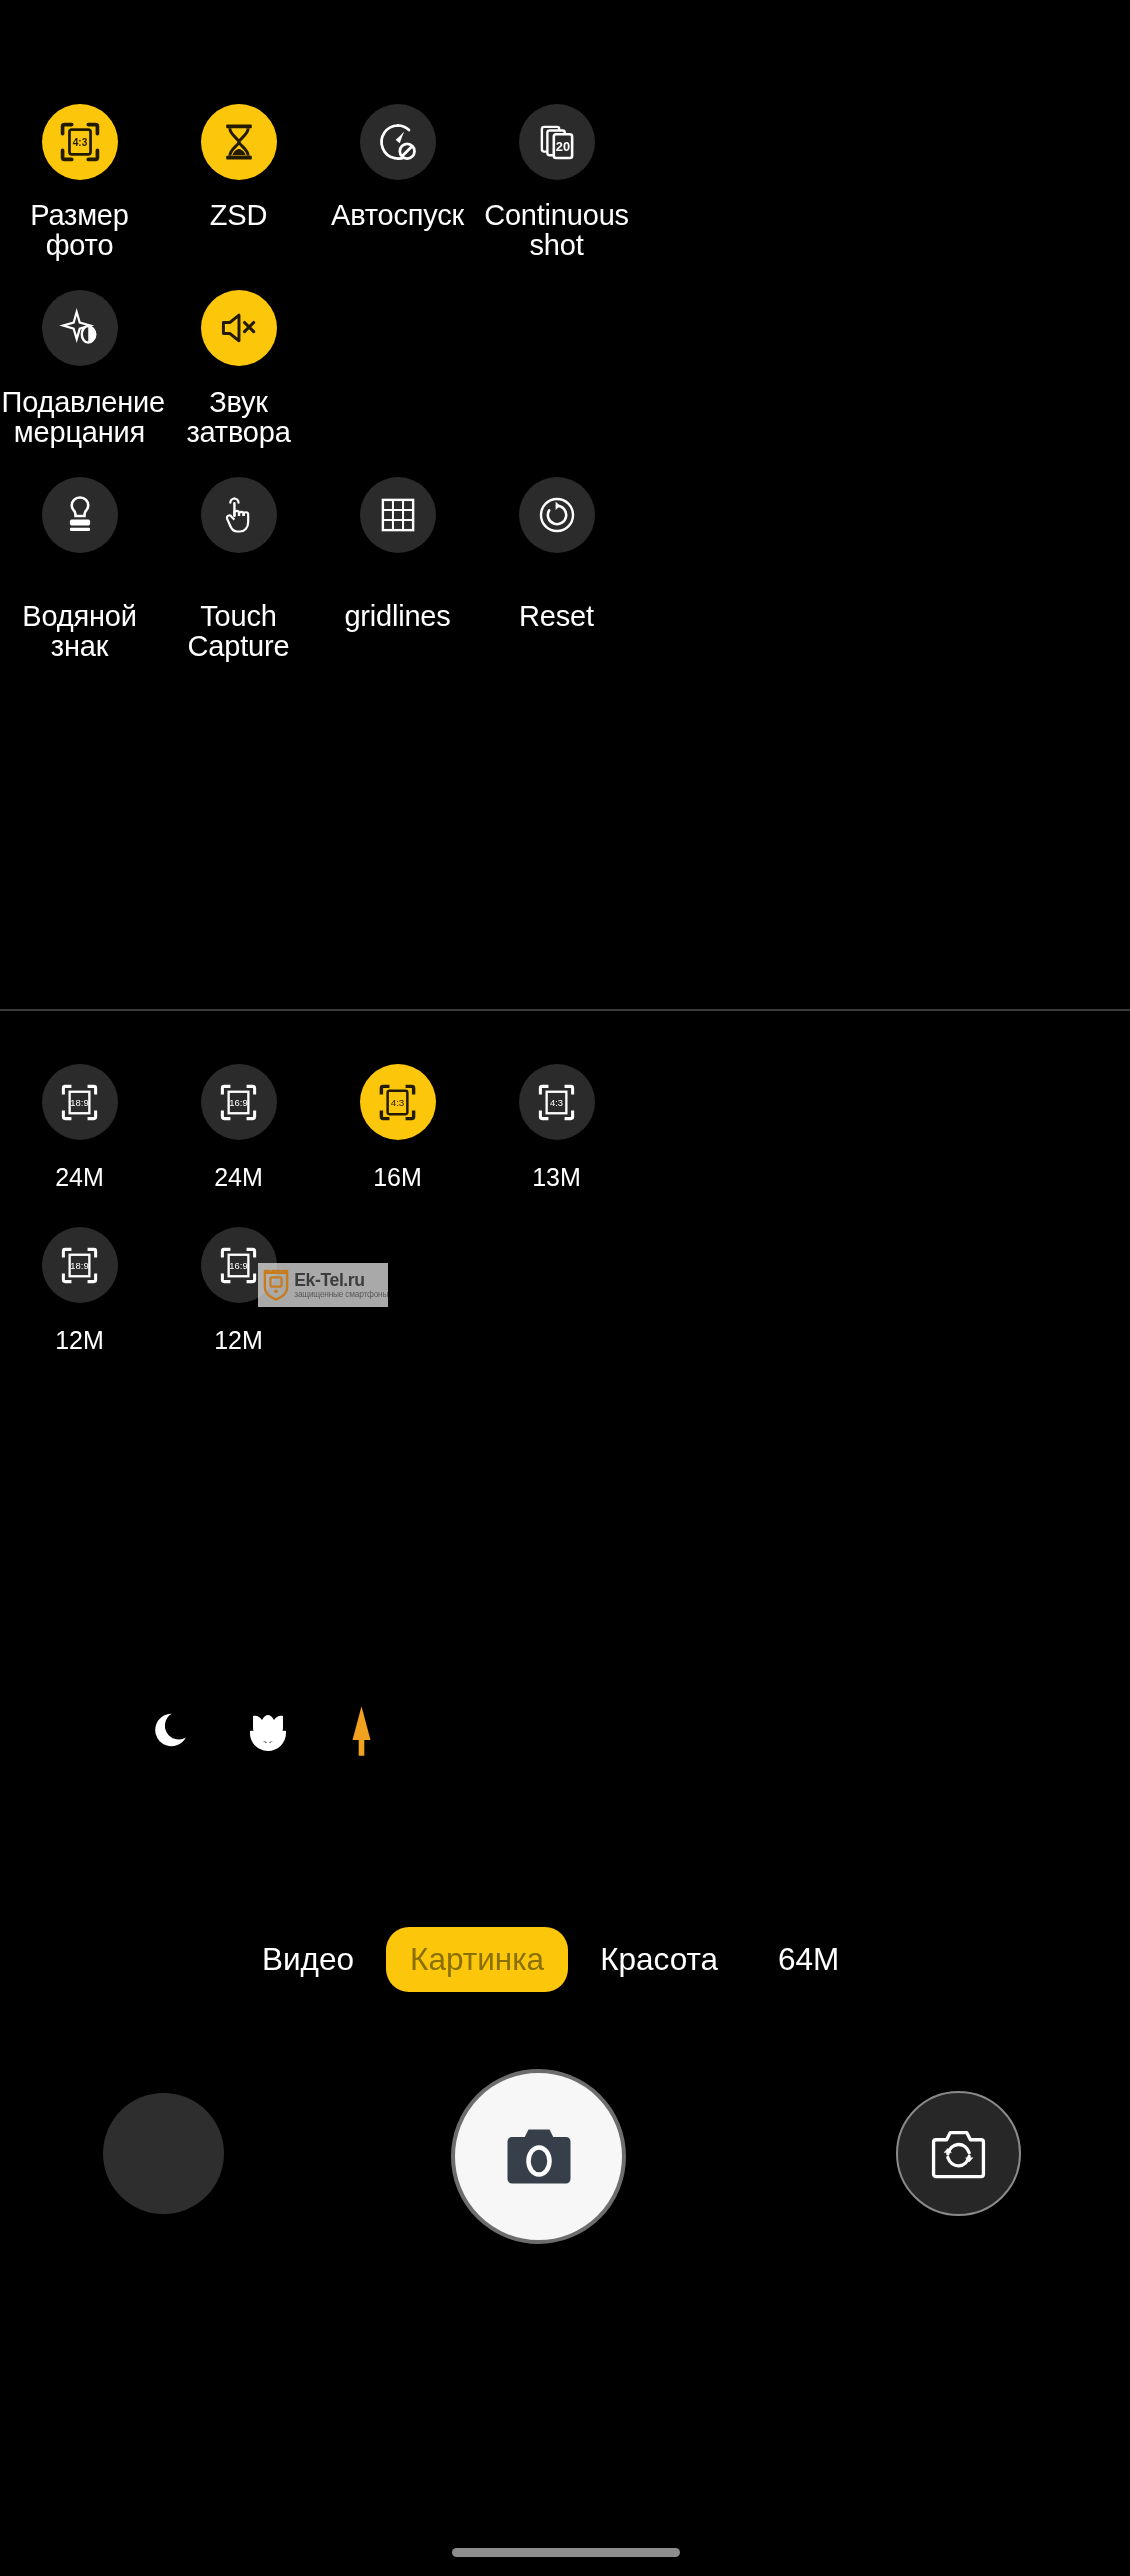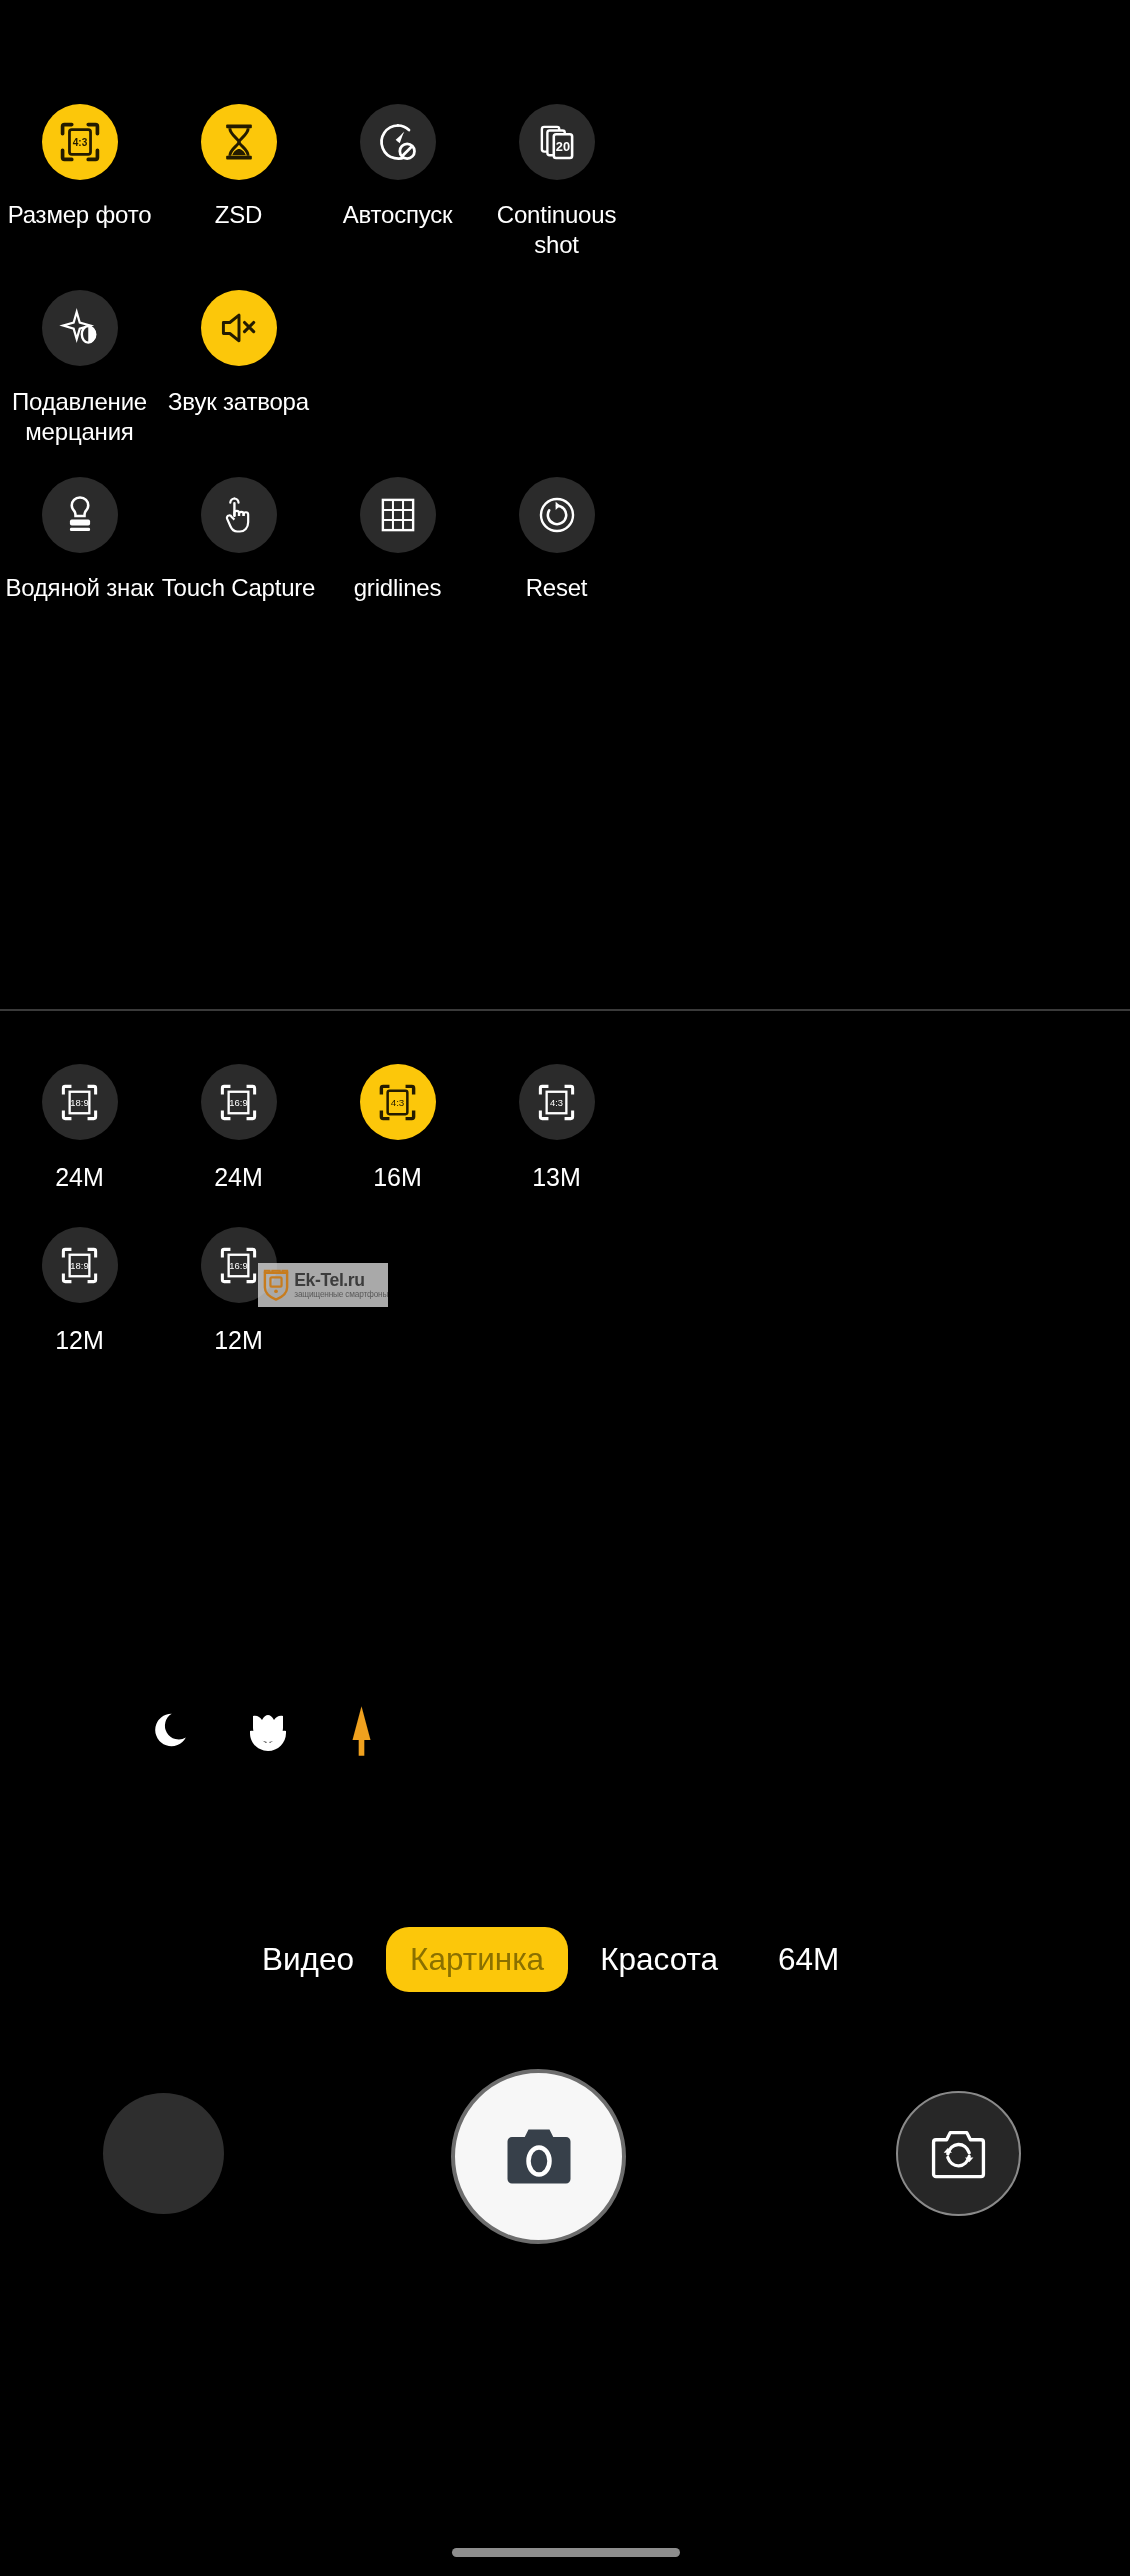--- a/index.html
+++ b/index.html
@@ -51,30 +51,30 @@
     justify-content: center;
     flex: none;
   }
   .cell-circle.active { background: #FCC70A; }
 
   .cell-circle svg { display: block; }
 
   .cell-label {
     margin-top: 20.4px;
     color: #ffffff;
-    font-size: 24px;
+    font-size: 29px;
     line-height: 30px;
     text-align: center;
     width: 156px;
     letter-spacing: -0.2px;
   }
 
   .row-1 .grid-cell { padding-top: 104px; }
   .row-2 .grid-cell { padding-top: 30px; }
-  .row-3 .grid-cell { padding-top: 30px; }
+  .row-3 .grid-cell { padding-top: 30px; gap: 28px; }
 
   
   .divider {
     position: absolute;
     left: 0;
     top: 1009px;
     width: 1131px;
     height: 1.9px;
     background: #3a3a3a;
   }

